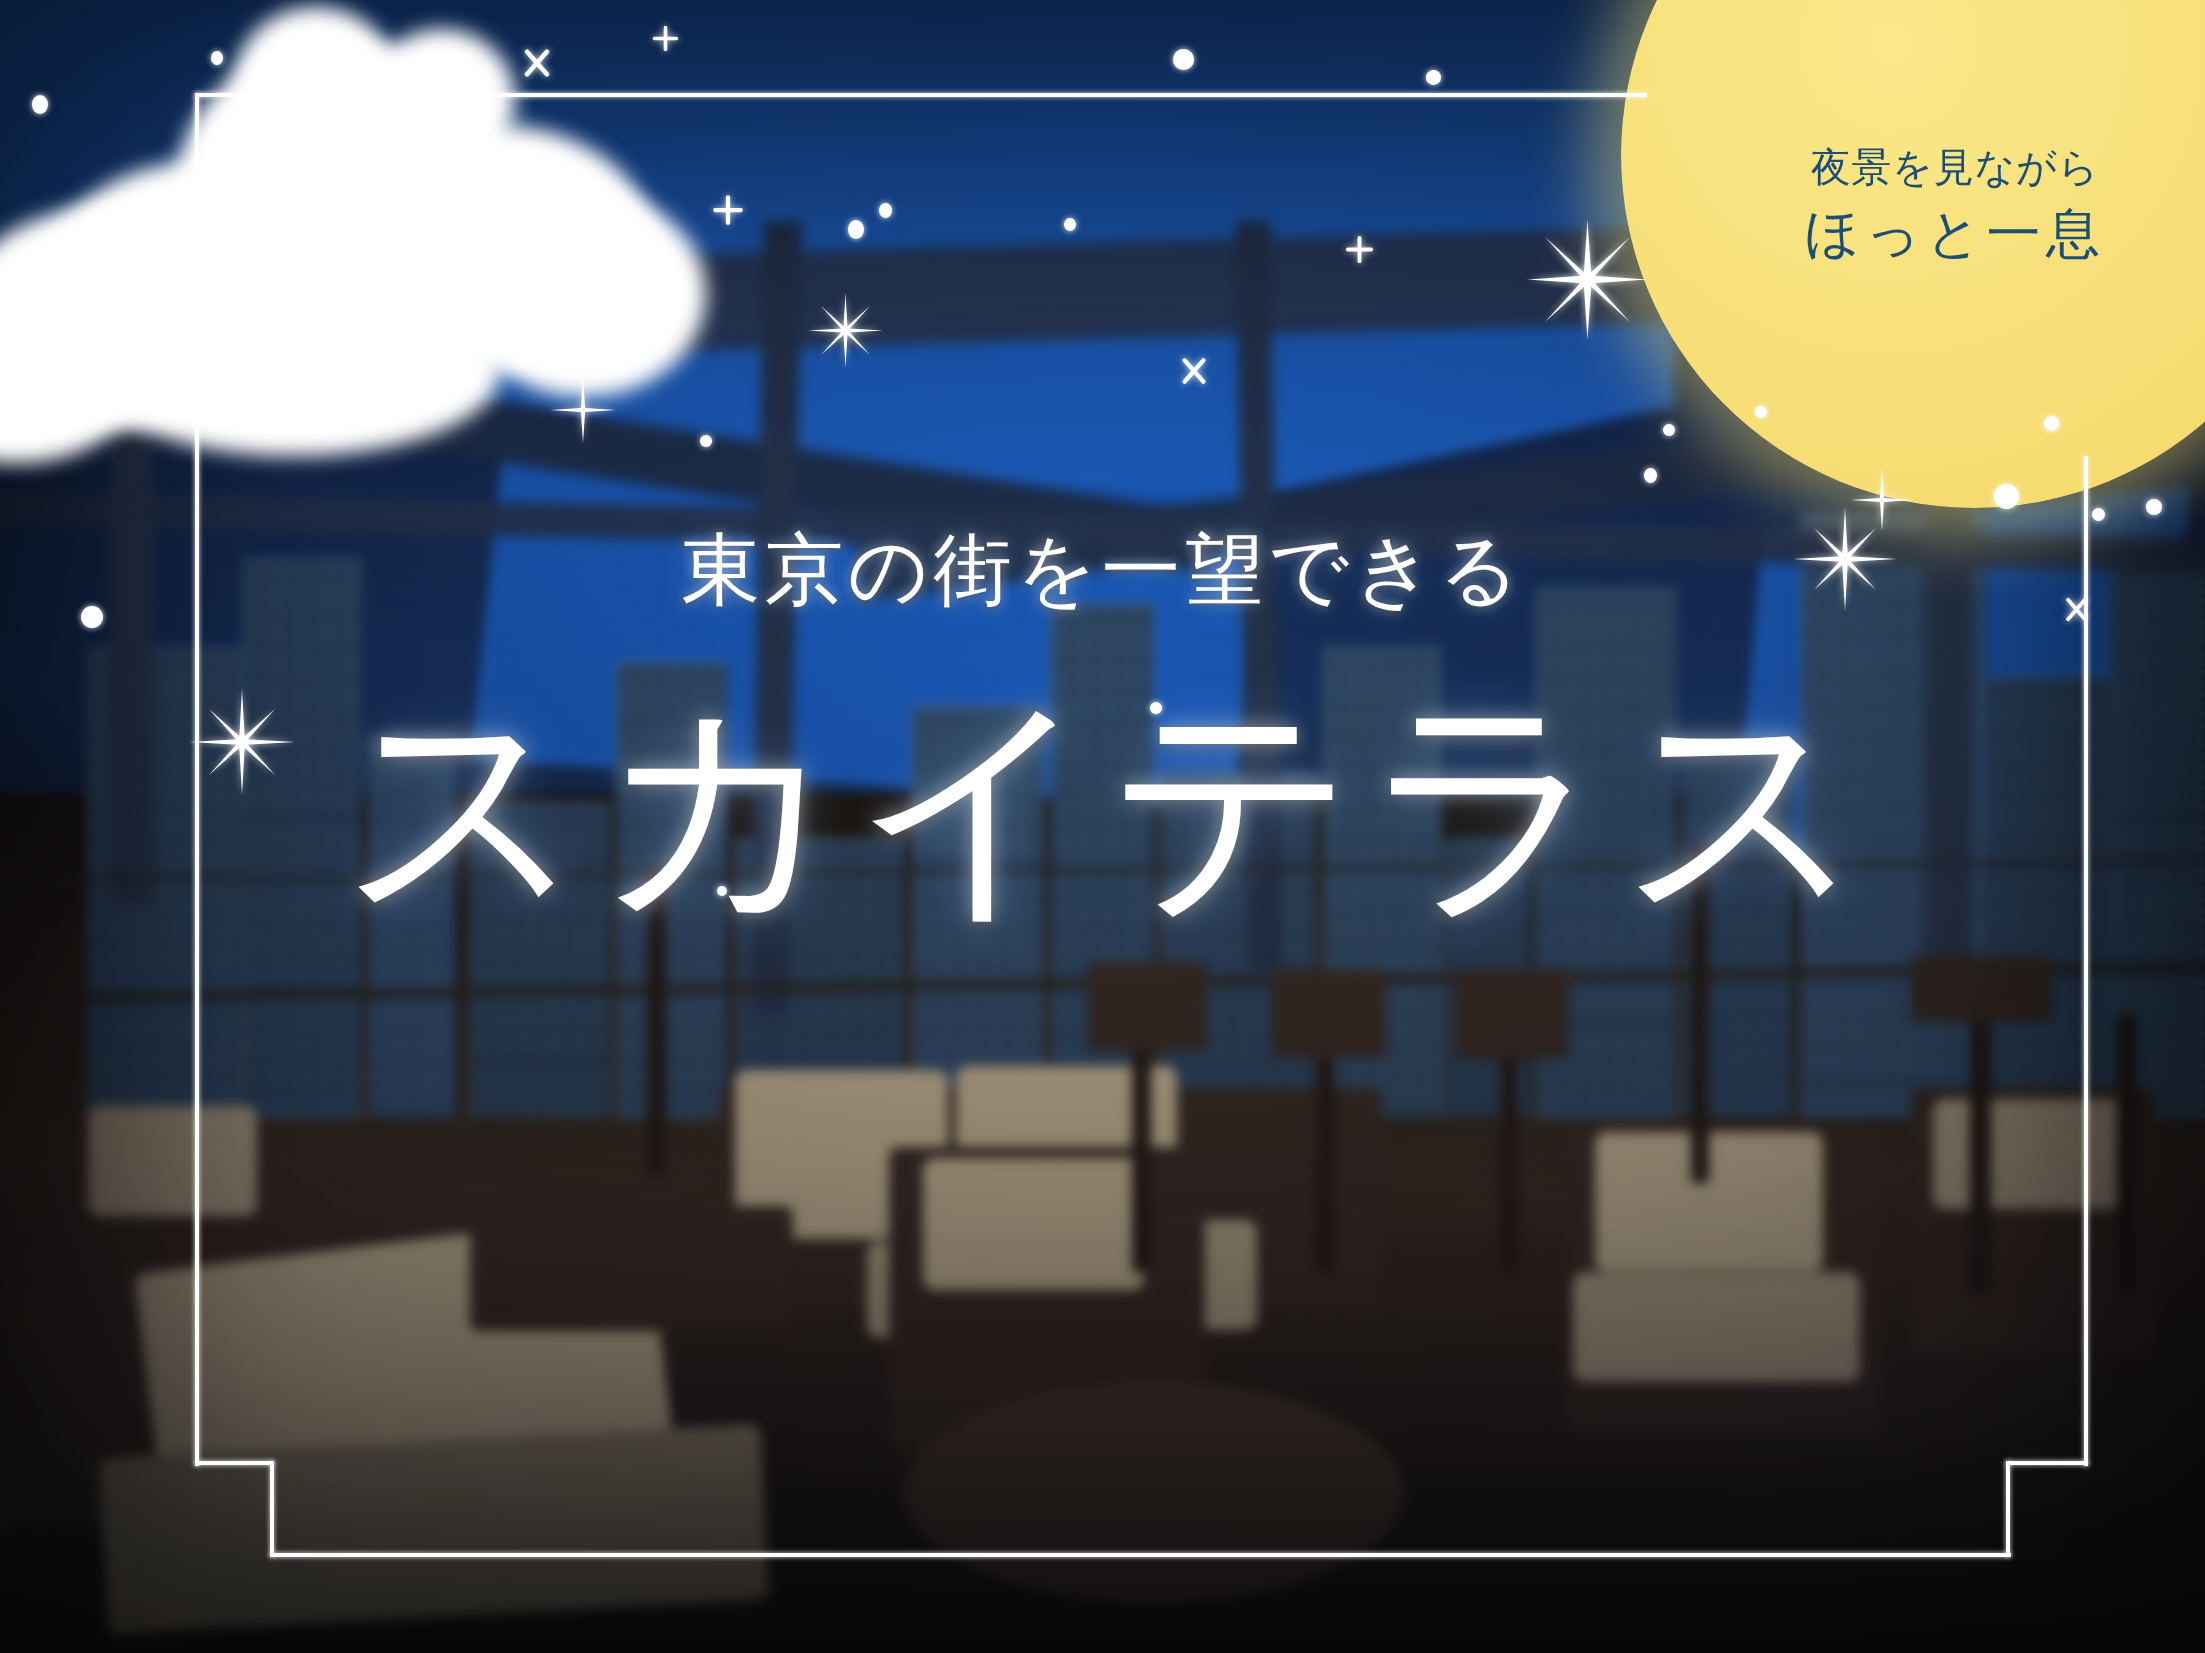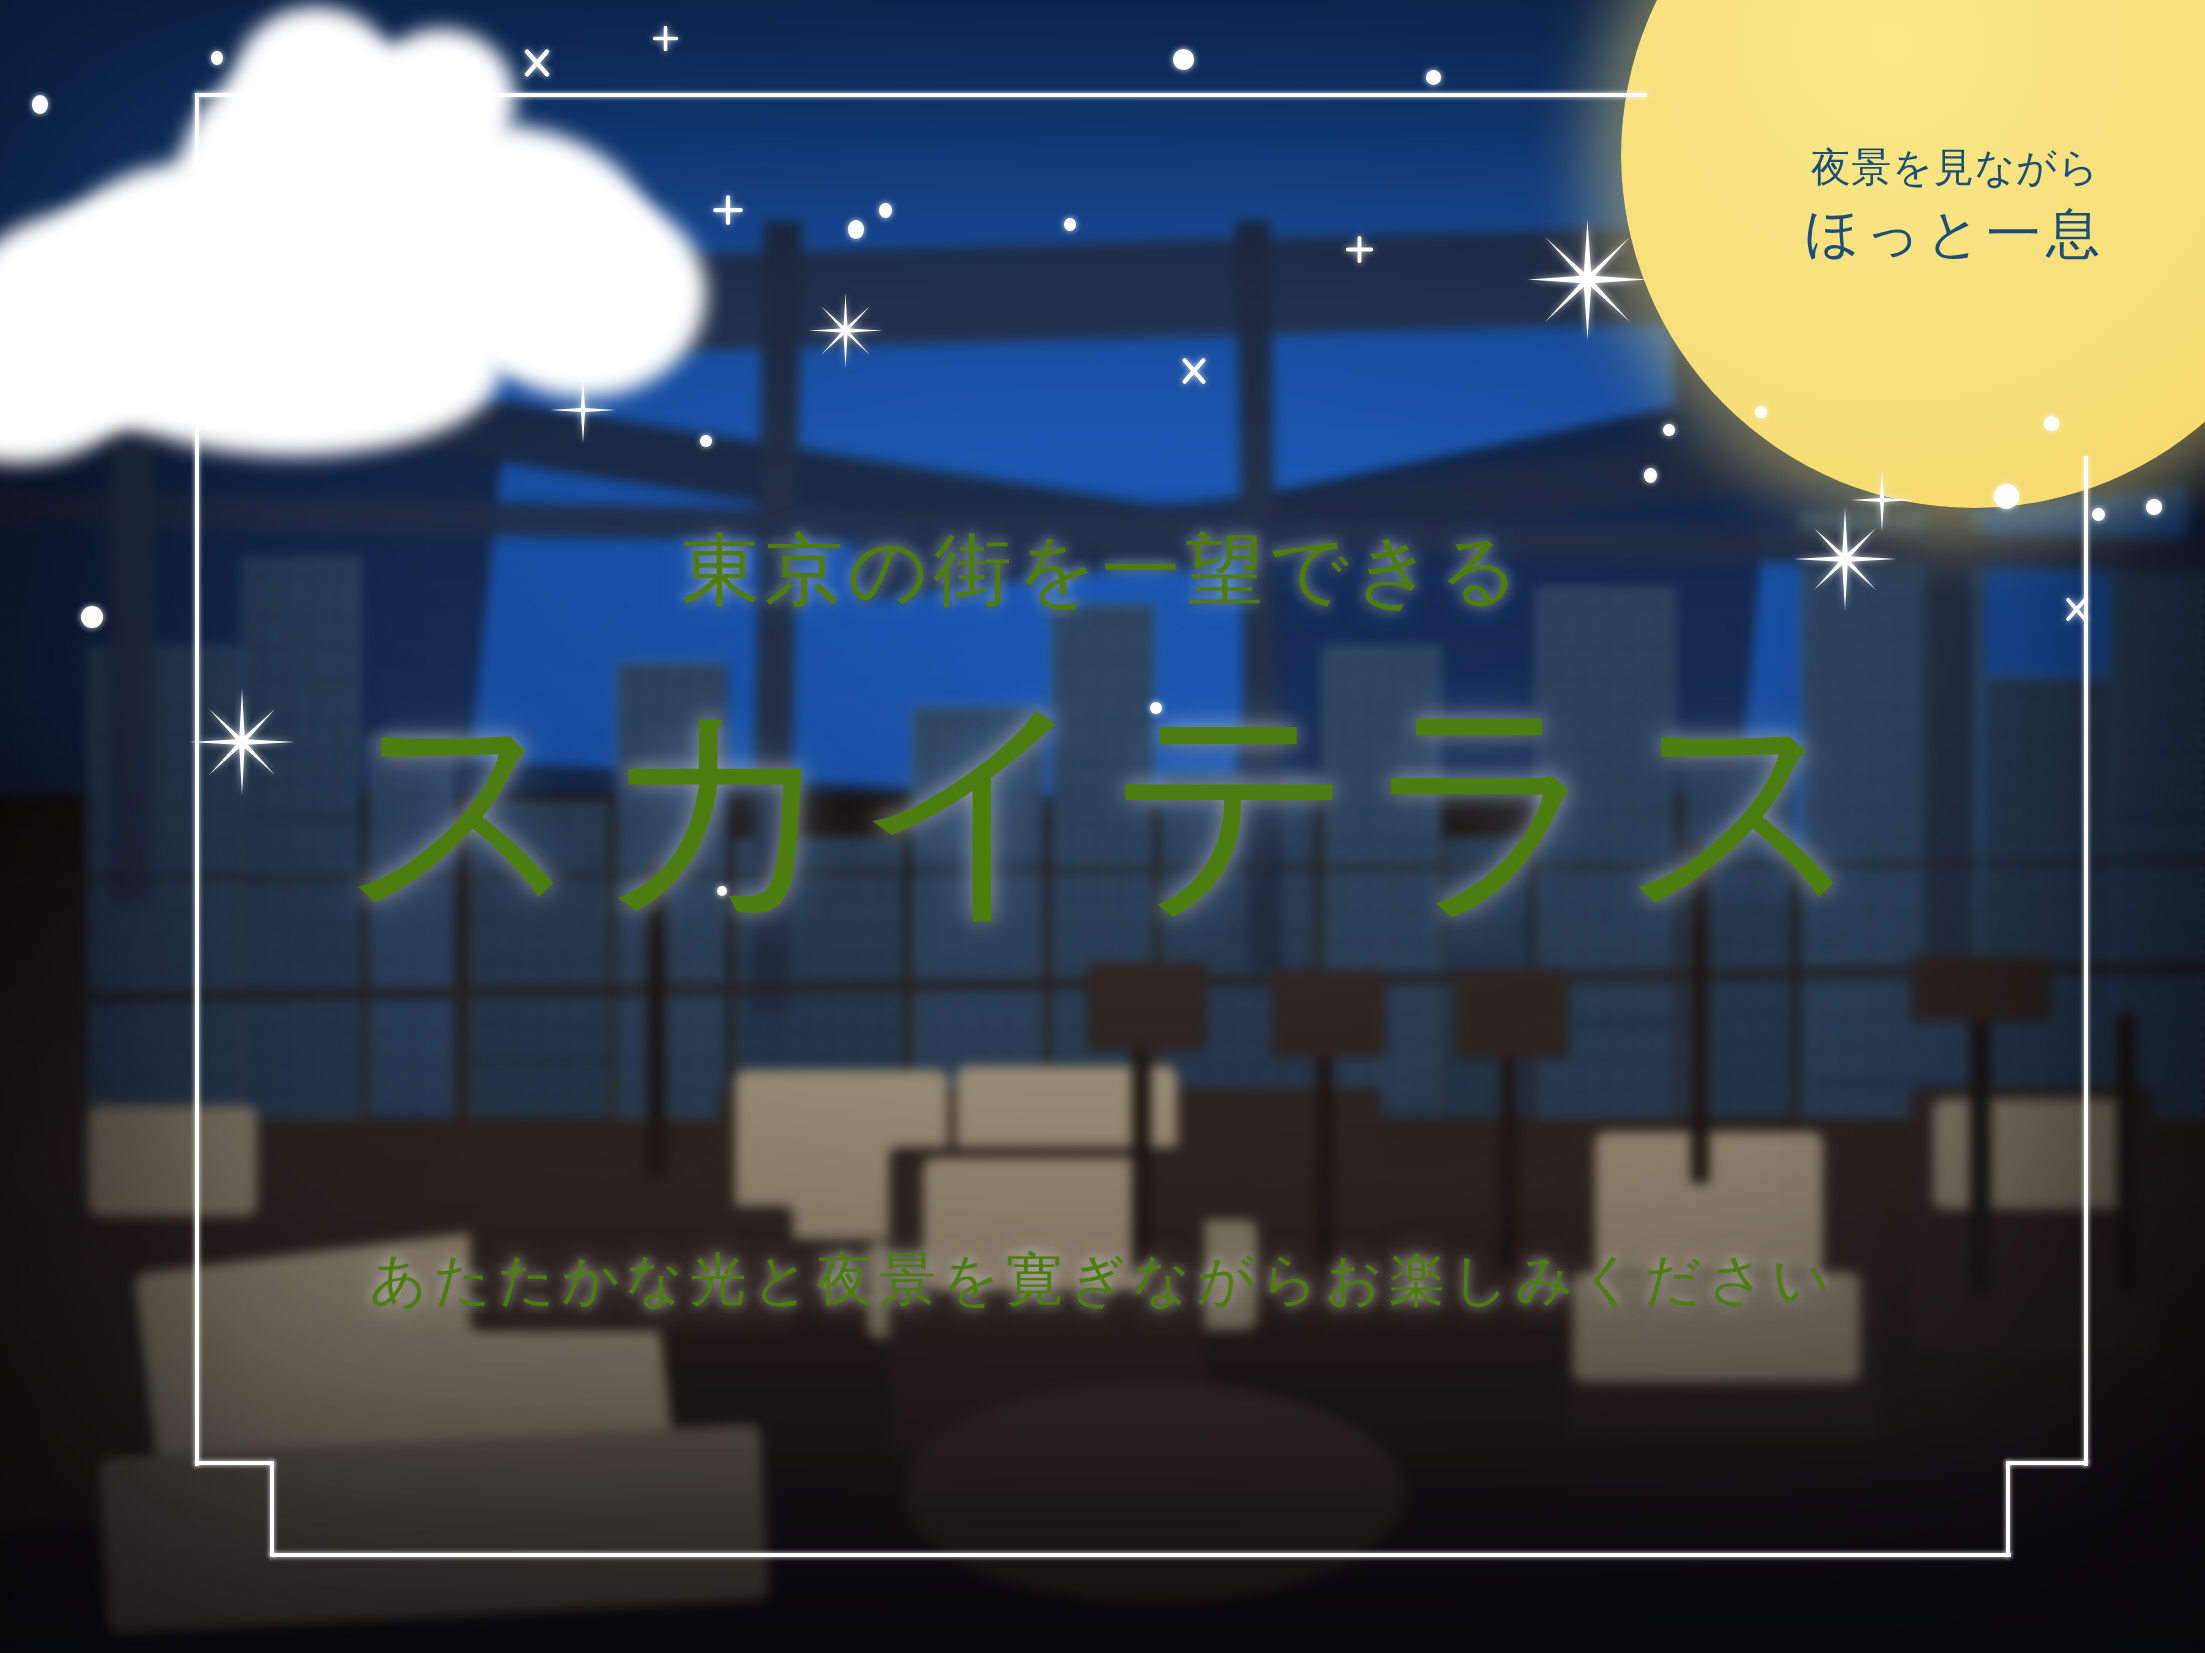--- a/index.html
+++ b/index.html
@@ -116,21 +116,21 @@
   .fline{position:absolute;background:#fff;
          box-shadow:0 0 5.1px rgba(255,255,255,.85);}
 
   
   .star{position:absolute;pointer-events:none;}
   .star svg{display:block;filter:drop-shadow(0 0 3.7px rgba(255,255,255,.8));}
   .dot{position:absolute;background:#fff;border-radius:50%;
        box-shadow:0 0 5.9px rgba(255,255,255,.85);}
 
   
-  .txt{position:absolute;color:#4d7c0f;text-align:center;white-space:nowrap;}
+  .txt{position:absolute;color:#ffffff;text-align:center;white-space:nowrap;}
 
   .subline{
     left:0;right:0;top:518px;
     font-family:"DejaVu Sans","Liberation Sans",sans-serif;
     font-size:79px;font-weight:400;letter-spacing:.055em;
     text-shadow:0 0 11.8px rgba(255,255,255,.55),0 0 31px rgba(120,180,255,.45),0 2.2px 7.4px rgba(0,0,0,.5);
   }
   .maintitle{
     left:12px;right:0;top:684px;
     font-family:"DejaVu Sans","Liberation Sans",sans-serif;
@@ -455,16 +455,15 @@
     <div class="dot" style="left:700px;top:435px;width:11.8px;height:11.8px;"></div>
     <div class="dot" style="left:2146px;top:499px;width:16px;height:16px;"></div>
     <div class="dot" style="left:1755px;top:406px;width:11.8px;height:11.8px;"></div>
     <div class="dot" style="left:2044px;top:416px;width:14.7px;height:14.7px;"></div>
     <div class="dot" style="left:1150px;top:702px;width:11.8px;height:11.8px;"></div>
     <div class="dot" style="left:717px;top:886px;width:10.3px;height:10.3px;"></div>
   </div>
 
   <div class="txt subline">東京の街を一望できる</div>
   <div class="txt maintitle">スカイテラス</div>
-  <div class="txt tagline">あたたかな光と夜景を寛ぎながらお楽しみください</div>
 
 </div>
 
 
 </body></html>

